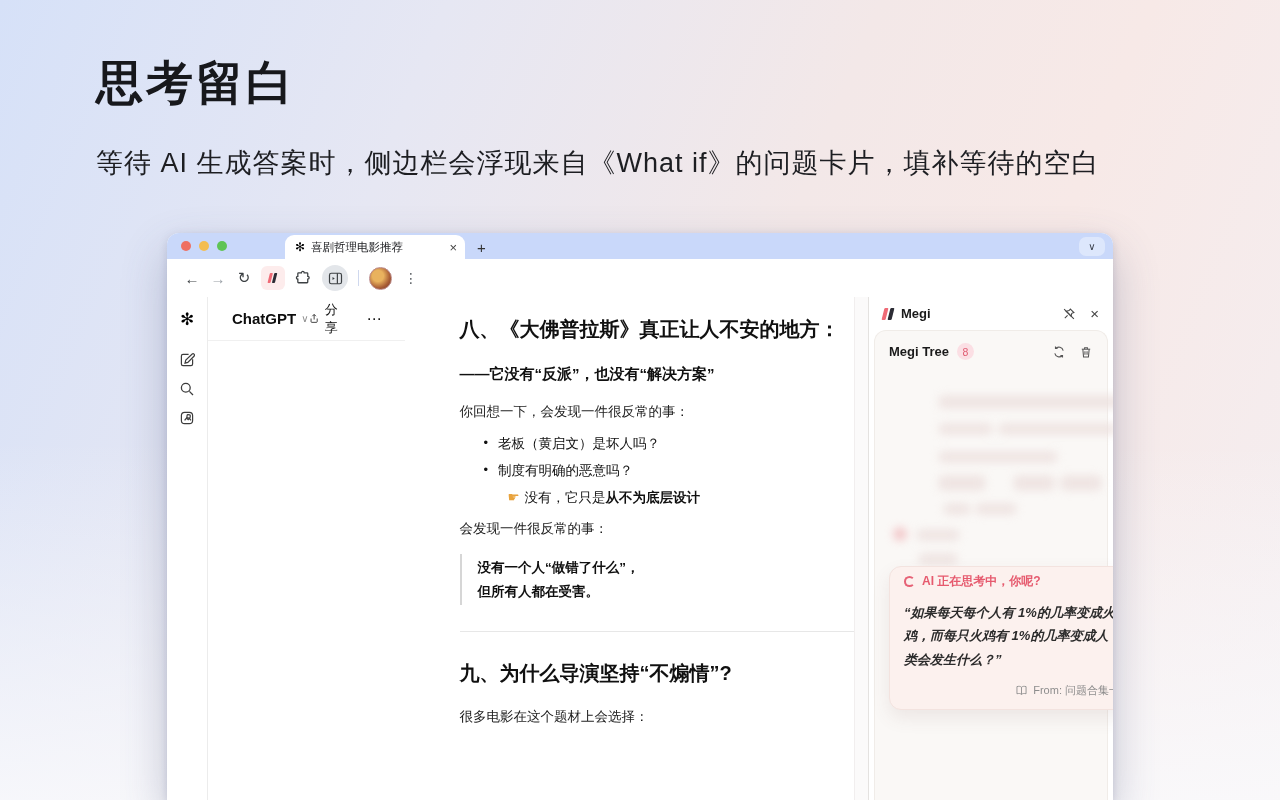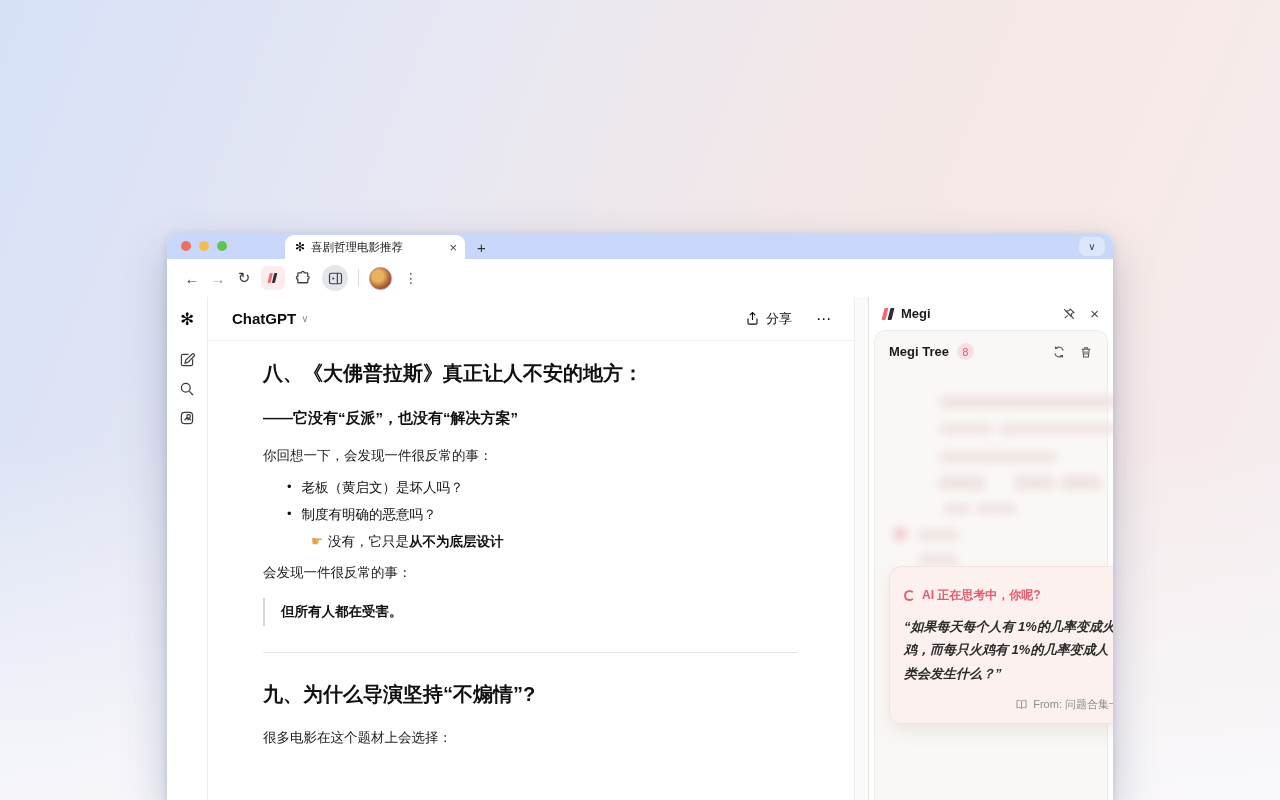--- a/index.html
+++ b/index.html
@@ -61,21 +61,21 @@
   .avatar { width:23px; height:23px; border-radius:50%; background:radial-gradient(circle at 38% 38%, #e9b25e 0 30%, #a85c34 65%, #6e3524 100%); border:1px solid #b88; }
   .kebab { font-size:14px; color:#5f6368; padding:0 2px; }
 
   
   .win-body { display:flex; height:503px; }
   .mini-side { width:41px; background:#fff; border-right:1px solid #ececec; display:flex; flex-direction:column; align-items:center; padding-top:12px; }
   .mini-side .logo { font-size:17px; color:#000; margin-bottom:22px; }
   .mini-side .mi { margin-bottom:13px; color:#3c3c3c; }
   .mini-side svg { display:block; }
 
-  .chat-main { flex:1; background:#fff; display:flex; flex-direction:column; min-width:0; }
+  .chat-main { flex:1; background:#fff; display:flex; flex-direction:row; min-width:0; }
   .chat-header { height:44px; display:flex; align-items:center; padding:0 22px 0 24px; border-bottom:1px solid #f0f0f0; }
   .gpt-title { font-size:15px; font-weight:600; color:#0d0d0d; display:flex; align-items:center; gap:5px; }
   .gpt-title .chev { font-size:10px; color:#8e8e8e; font-weight:400; }
   .chat-header .spacer { flex:1; }
   .share-btn { display:flex; align-items:center; gap:6px; font-size:13px; color:#0d0d0d; }
   .share-btn svg { display:block; }
   .more-dots { margin-left:24px; font-size:15px; color:#0d0d0d; letter-spacing:1px; }
 
   .chat-scroll { flex:1; display:flex; min-height:0; }
   .chat-content { width:540px; margin-left:55px; padding-top:16px; font-size:14px; color:#101010; line-height:1.6; }
@@ -111,35 +111,39 @@
   .tree-head .ticon { margin-left:13px; color:#555; display:flex; }
 
   .blurwrap { position:absolute; left:0; top:40px; width:100%; height:200px; filter:blur(4px); opacity:.75; }
   .bbar { position:absolute; background:#ecdfdd; border-radius:6px; }
   .bdot { position:absolute; background:#f0b9bc; border-radius:50%; }
 
   .q-card {
     position:absolute; left:14px; top:235px; width:246px;
     background:#fcf1ee; border:1px solid #f3e3df; border-radius:12px;
     box-shadow:0 8px 18px rgba(120,80,80,.10);
-    padding:20px 14px 11px;
+    padding:6px 14px 11px;
   }
   .q-head { display:flex; align-items:center; gap:7px; }
   .spinner { width:11px; height:11px; border:2px solid #e66276; border-right-color:transparent; border-radius:50%; }
   .q-status { flex:1; font-size:12px; font-weight:700; color:#e65a6e; }
   .q-close { font-size:13px; color:#a9a2a0; line-height:1; }
   .q-text { margin-top:11px; font-size:13px; font-weight:700; font-style:italic; color:#2b2b2b; line-height:1.8; }
   .q-foot { margin-top:12px; display:flex; justify-content:flex-end; align-items:center; gap:5px; font-size:11px; color:#8d8d8d; }
   .q-foot svg { display:block; }
 </style>
 </head>
 <body>
 
 <div class="stage">
 
+  <div class="hero">
+    <h1>思考留白</h1>
+    <p>等待 AI 生成答案时，侧边栏会浮现来自《What if》的问题卡片，填补等待的空白</p>
+  </div>
 
   <div class="window">
 
     <div class="tabstrip">
       <div class="traffic">
         <span class="tl r"></span>
         <span class="tl y"></span>
         <span class="tl g"></span>
       </div>
       <div class="tab">
@@ -240,20 +244,21 @@
               <li>
                 <div class="qa-q">
                     <span class="dot">•</span>
                     <span>制度有明确的恶意吗？</span>
                   </div>
                 <div class="qa-a"><span class="finger">☛</span><span>没有，它只是</span><b>从不为底层设计</b></div>
               </li>
             </ul>
             <p>会发现一件很反常的事：</p>
             <blockquote>
+              <div>没有一个人“做错了什么”，</div>
               <div>但所有人都在受害。</div>
             </blockquote>
             <div class="hr"></div>
             <h3>九、为什么导演坚持“不煽情”?</h3>
             <p>很多电影在这个题材上会选择：</p>
 
           </div>
         </div>
       </div>
 

